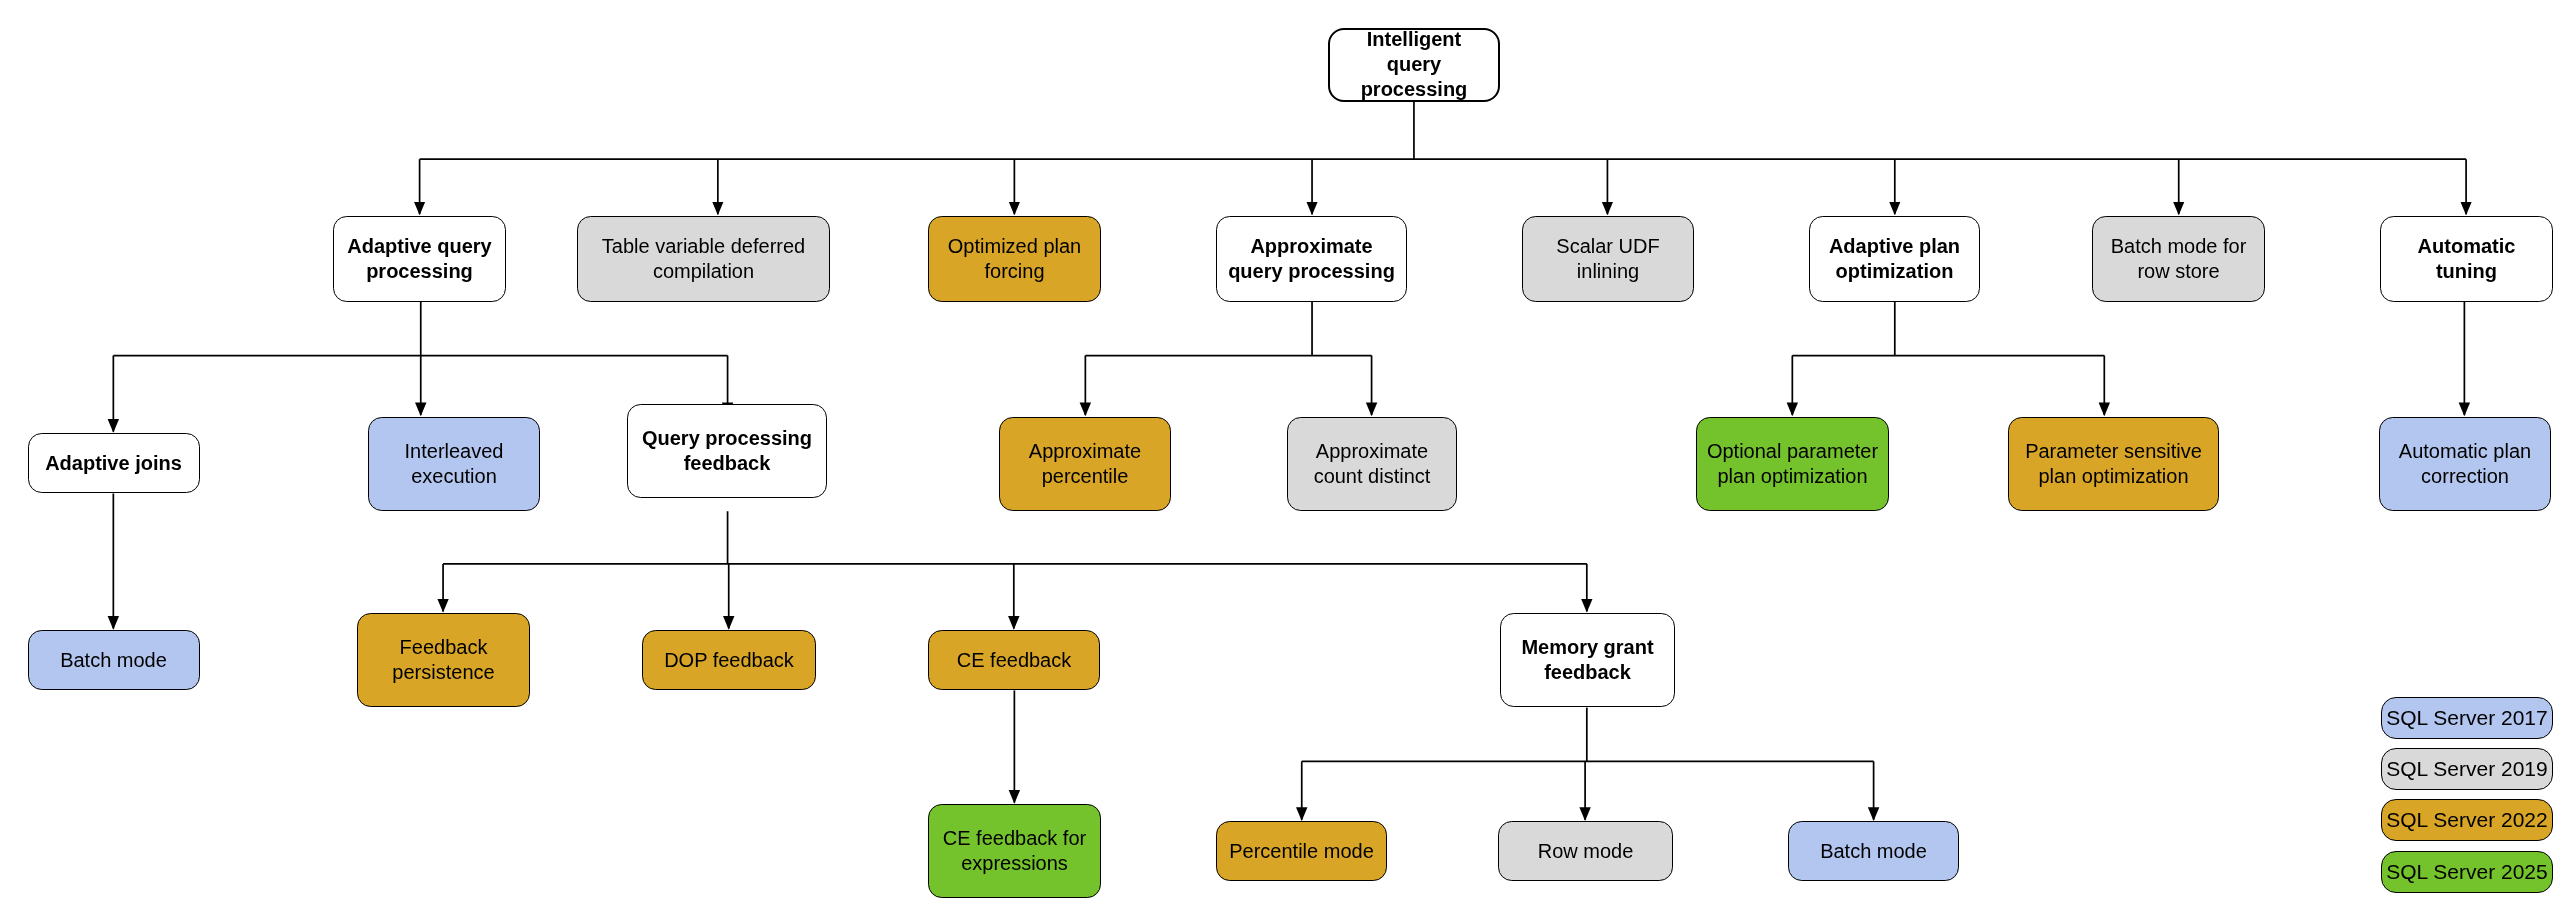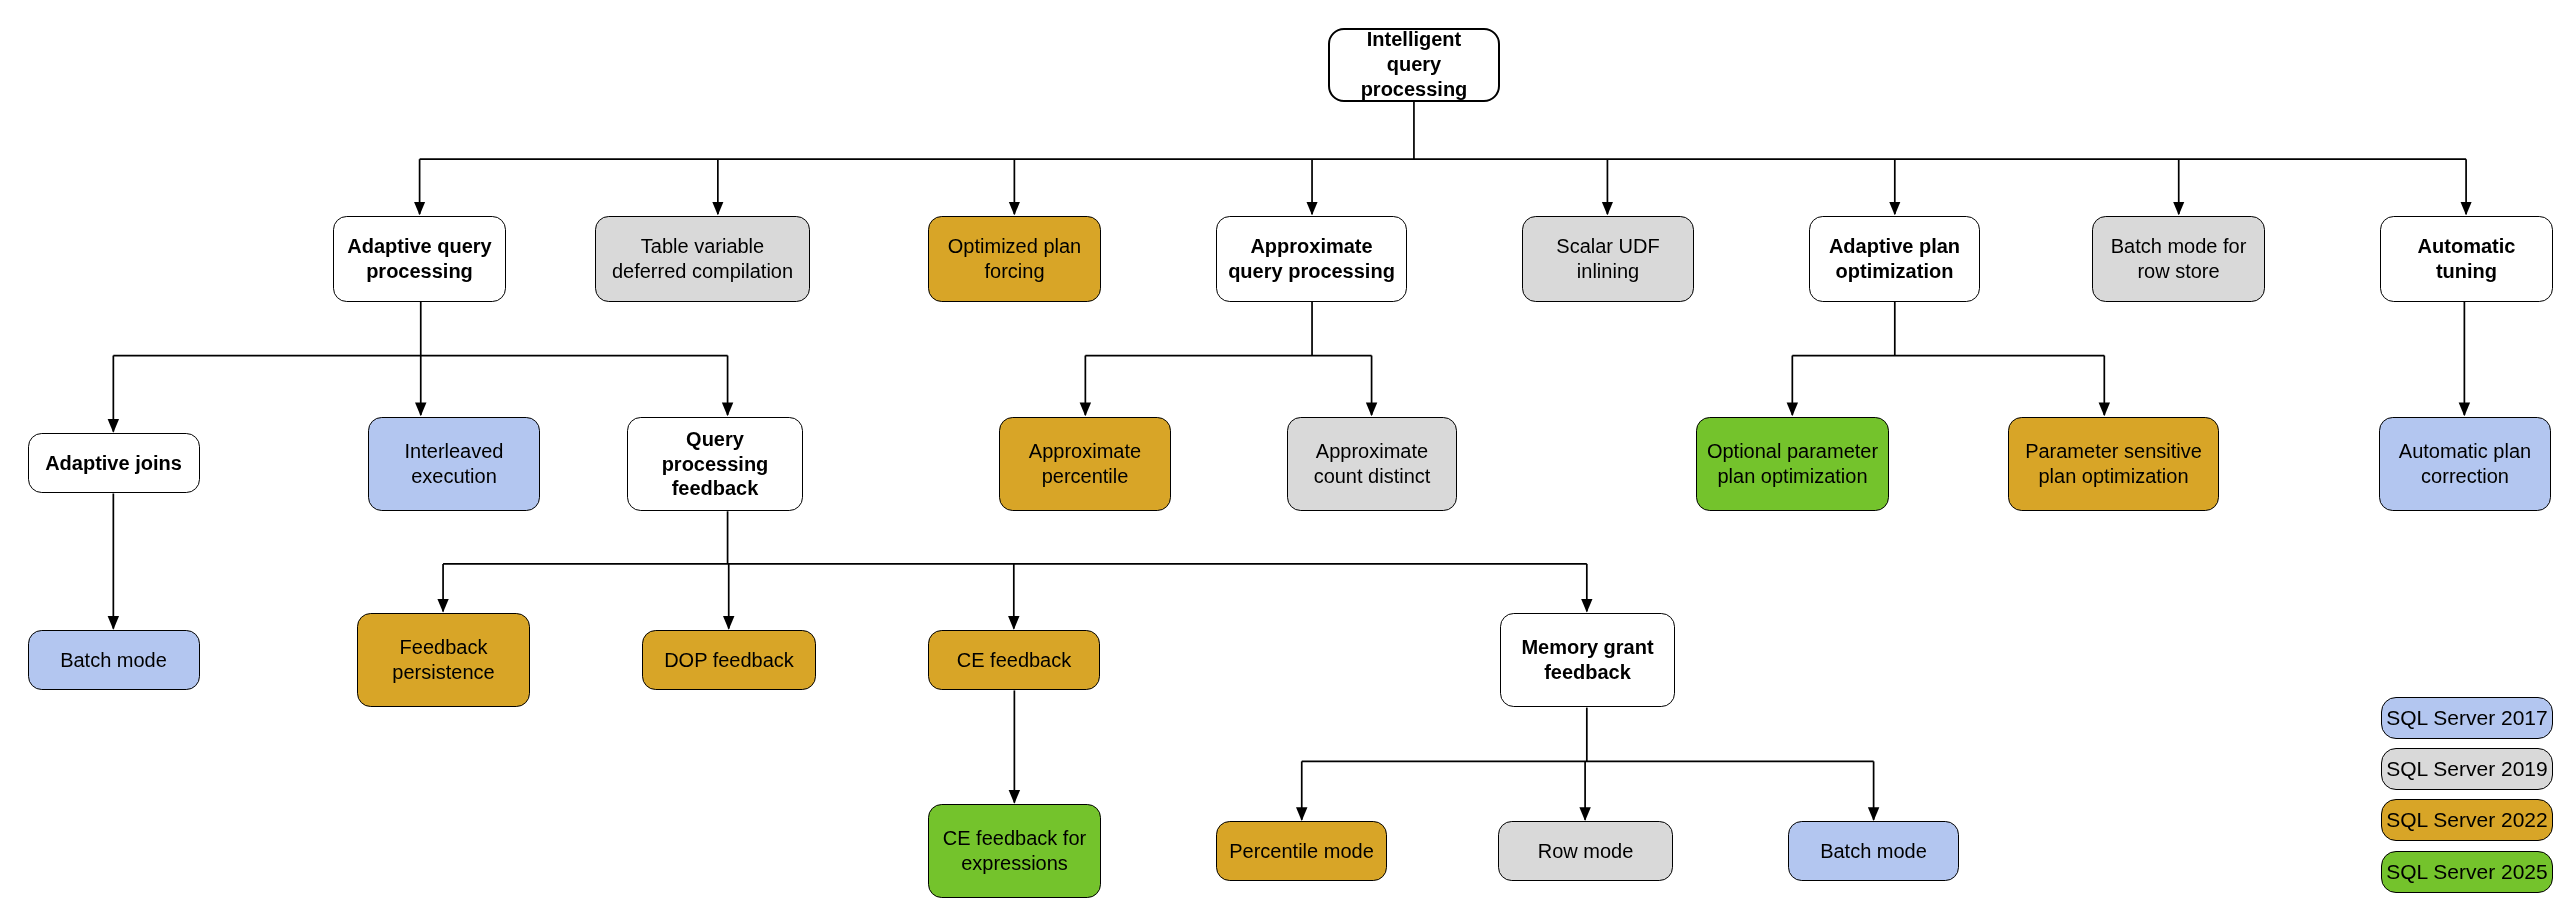--- a/index.html
+++ b/index.html
@@ -95,31 +95,31 @@
     <path d="M1772 1206 V1402" marker-end="url(#arw)"></path>
     <path d="M2274 1330 V1432" marker-end="url(#arw)"></path>
     <path d="M2769 1330 V1432" marker-end="url(#arw)"></path>
     <path d="M3273 1330 V1432" marker-end="url(#arw)"></path>
   </g>
 </svg>
 
 <div class="node root hdr v-base" style="left:1328px; top:27.5px; width:172px; height:74px;">Intelligent query processing</div>
 
 <div class="node hdr v-base" style="left:333px; top:216px; width:173px; height:86px;">Adaptive query processing</div>
-<div class="node v-sql2019" style="left:595px; top:216px; width:215px; height:86px;text-align:center;">Table variable deferred compilation</div>
+<div class="node v-sql2019" style="left:577px; top:216px; width:253px; height:86px;text-align:center;">Table variable deferred compilation</div>
 <div class="node v-sql2022" style="left:928px; top:216px; width:173px; height:86px;">Optimized plan forcing</div>
 <div class="node hdr v-base" style="left:1216px; top:216px; width:191px; height:86px;">Approximate query processing</div>
 <div class="node v-sql2019" style="left:1522px; top:216px; width:172px; height:86px;">Scalar UDF inlining</div>
 <div class="node hdr v-base" style="left:1809px; top:216px; width:171px; height:86px;">Adaptive plan optimization</div>
 <div class="node v-sql2019" style="left:2092px; top:216px; width:173px; height:86px;">Batch mode for row store</div>
 <div class="node hdr v-base" style="left:2380px; top:216px; width:173px; height:86px;">Automatic tuning</div>
 
 <div class="node hdr v-base" style="left:27.5px; top:433px; width:172px; height:60px;">Adaptive joins</div>
 <div class="node v-sql2017" style="left:336px; top:417px; width:172px; height:94px;margin-left:32px;">Interleaved execution</div>
-<div class="node hdr v-base" style="left:627px; top:417px; width:176px; height:94px;">Query processing feedback</div>
+<div class="node hdr v-base" style="left:627px; top:404px; width:200px; height:94px;">Query processing feedback</div>
 <div class="node v-sql2022" style="left:999px; top:417px; width:172px; height:94px;">Approximate percentile</div>
 <div class="node v-sql2019" style="left:1287px; top:417px; width:170px; height:94px;">Approximate count distinct</div>
 <div class="node v-sql2025" style="left:1696px; top:417px; width:193px; height:94px;">Optional parameter plan optimization</div>
 <div class="node v-sql2022" style="left:2008px; top:417px; width:211px; height:94px;">Parameter sensitive plan optimization</div>
 <div class="node v-sql2017" style="left:2379px; top:417px; width:172px; height:94px;">Automatic plan correction</div>
 
 <div class="node v-sql2017" style="left:27.5px; top:630px; width:172px; height:60px;">Batch mode</div>
 <div class="node v-sql2022" style="left:357px; top:613px; width:173px; height:94px;">Feedback persistence</div>
 <div class="node v-sql2022" style="left:642px; top:630px; width:174px; height:60px;">DOP feedback</div>
 <div class="node v-sql2022" style="left:928px; top:630px; width:172px; height:60px;">CE feedback</div>

